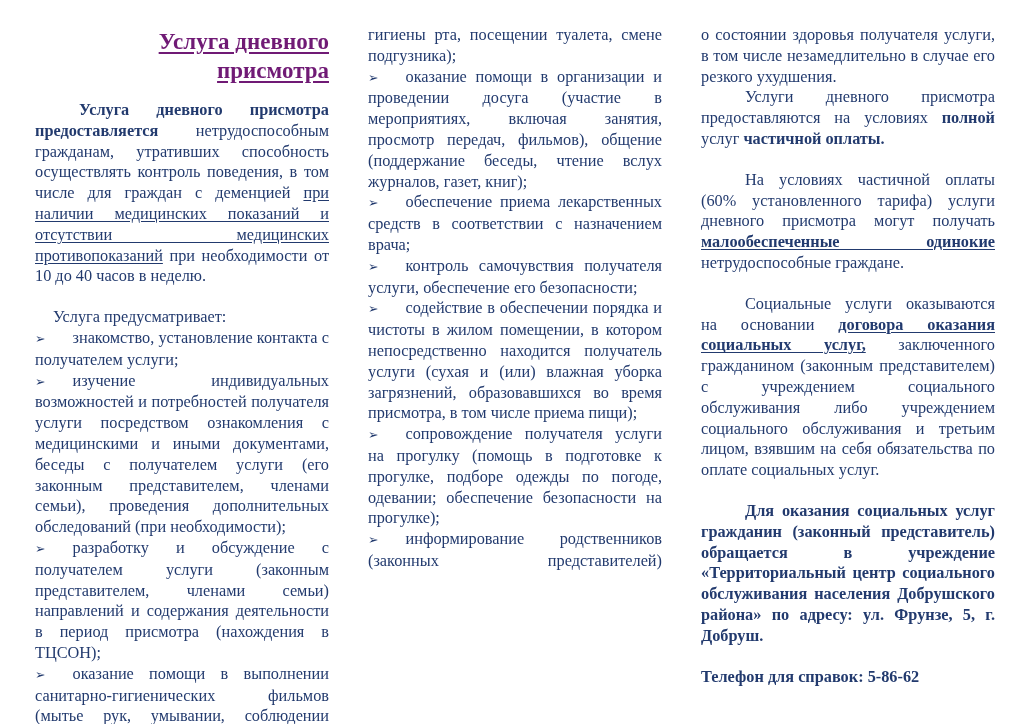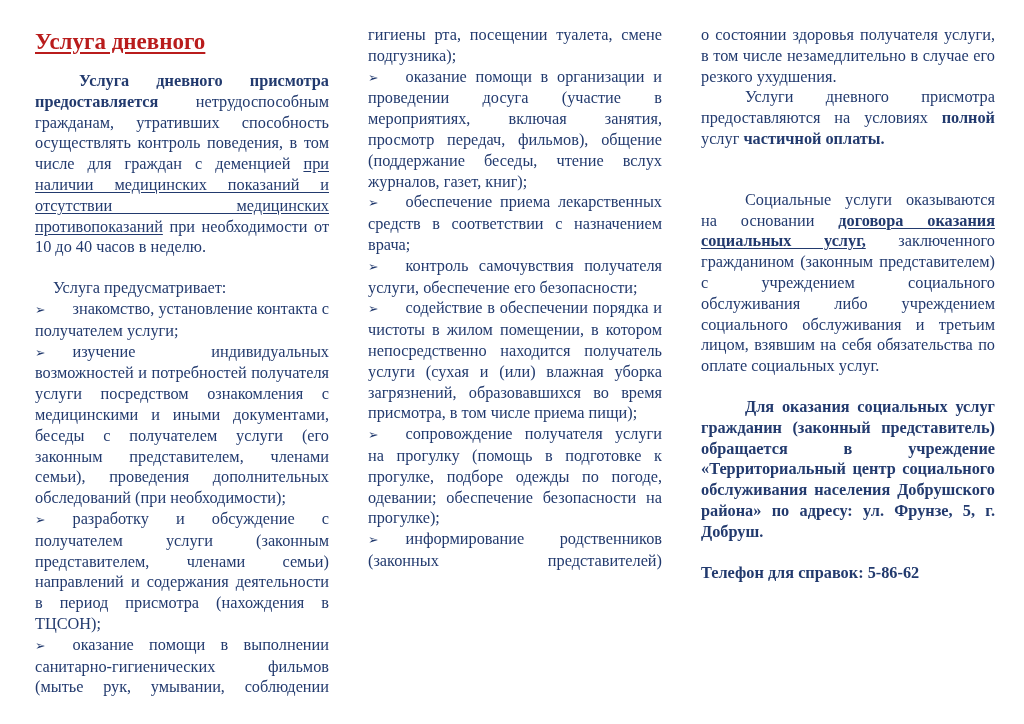--- a/index.html
+++ b/index.html
@@ -25,26 +25,26 @@
   }
   .col {
     flex: 0 0 294px;
     width: 294px;
     font-size: 16.3px;
     line-height: 20.8px;
     text-align: justify;
     overflow: hidden;
   }
   .title {
-    text-align: left;
+    text-align: right;
     font-weight: bold;
     font-size: 23px;
     line-height: 29px;
     margin: 2px 0 15px 0;
-    color: #b91c1c;
+    color: #701a75;
   }
   .title .tl {
     text-decoration: underline;
     text-underline-offset: 3px;
   }
   .para { margin: 0; }
   .para.indent { text-indent: 44px; }
   .para.indent-sm { text-indent: 18px; }
   .spacer { height: 20px; }
   .b { font-weight: bold; }
@@ -56,20 +56,21 @@
     padding-right: 27px;
   }
 </style>
 </head>
 <body>
 
 <div class="sheet">
   <div class="col">
       <div class="title">
         <div><span class="tl">Услуга дневного</span></div>
+        <div><span class="tl">присмотра</span></div>
       </div>
       <div class="para indent"><span class="b">Услуга дневного присмотра предоставляется</span><span> нетрудоспособным гражданам, утративших способность осуществлять контроль поведения, в том числе для граждан с деменцией </span><span class="u">при наличии медицинских показаний и отсутствии медицинских противопоказаний</span><span> при необходимости от 10 до 40 часов в неделю.</span></div>
       <div class="spacer"></div>
       <div class="para indent-sm"><span>Услуга предусматривает:</span></div>
       <div class="para bullet"><span class="arrow">➢</span><span>знакомство, установление контакта с получателем услуги;</span></div>
       <div class="para bullet"><span class="arrow">➢</span><span>изучение индивидуальных возможностей и потребностей получателя услуги посредством ознакомления с медицинскими и иными документами, беседы с получателем услуги (его законным представителем, членами семьи), проведения дополнительных обследований (при необходимости);</span></div>
       <div class="para bullet"><span class="arrow">➢</span><span>разработку и обсуждение с получателем услуги (законным представителем, членами семьи) направлений и содержания деятельности в период присмотра (нахождения в ТЦСОН);</span></div>
       <div class="para jl bullet"><span class="arrow">➢</span><span>оказание помощи в выполнении санитарно-гигиенических фильмов (мытье рук, умывании, соблюдении</span></div>
     </div>
   <div class="col">
@@ -78,20 +79,21 @@
       <div class="para bullet"><span class="arrow">➢</span><span>обеспечение приема лекарственных средств в соответствии с назначением врача;</span></div>
       <div class="para bullet"><span class="arrow">➢</span><span>контроль самочувствия получателя услуги, обеспечение его безопасности;</span></div>
       <div class="para bullet"><span class="arrow">➢</span><span>содействие в обеспечении порядка и чистоты в жилом помещении, в котором непосредственно находится получатель услуги (сухая и (или) влажная уборка загрязнений, образовавшихся во время присмотра, в том числе приема пищи);</span></div>
       <div class="para bullet"><span class="arrow">➢</span><span>сопровождение получателя услуги на прогулку (помощь в подготовке к прогулке, подборе одежды по погоде, одевании; обеспечение безопасности на прогулке);</span></div>
       <div class="para jl bullet"><span class="arrow">➢</span><span>информирование родственников (законных представителей)</span></div>
     </div>
   <div class="col">
       <div class="para"><span>о состоянии здоровья получателя услуги, в том числе незамедлительно в случае его резкого ухудшения.</span></div>
       <div class="para indent"><span>Услуги дневного присмотра предоставляются на условиях </span><span class="b">полной</span><span> услуг </span><span class="b">частичной оплаты.</span></div>
       <div class="spacer"></div>
+      <div class="para indent"><span>На условиях частичной оплаты (60% установленного тарифа) услуги дневного присмотра могут получать </span><span class="b u">малообеспеченные одинокие</span><span> нетрудоспособные граждане.</span></div>
       <div class="spacer"></div>
       <div class="para indent"><span>Социальные услуги оказываются на основании </span><span class="b u">договора оказания социальных услуг,</span><span> заключенного гражданином (законным представителем) с учреждением социального обслуживания либо учреждением социального обслуживания и третьим лицом, взявшим на себя обязательства по оплате социальных услуг.</span></div>
       <div class="spacer"></div>
       <div class="para indent"><span class="b">Для оказания социальных услуг гражданин (законный представитель) обращается в учреждение «Территориальный центр социального обслуживания населения Добрушского района» по адресу: ул. Фрунзе, 5, г. Добруш.</span></div>
       <div class="spacer"></div>
       <div class="para"><span class="b">Телефон для справок: 5-86-62</span></div>
     </div>
 </div>
 
 </body></html>

